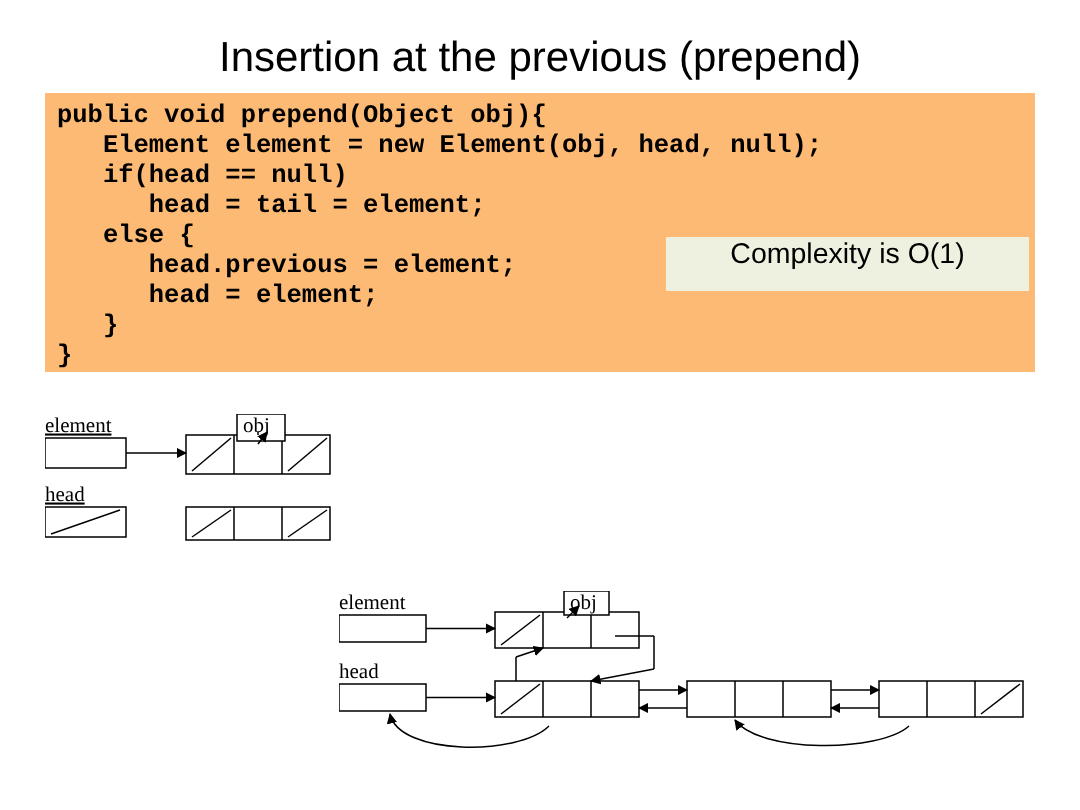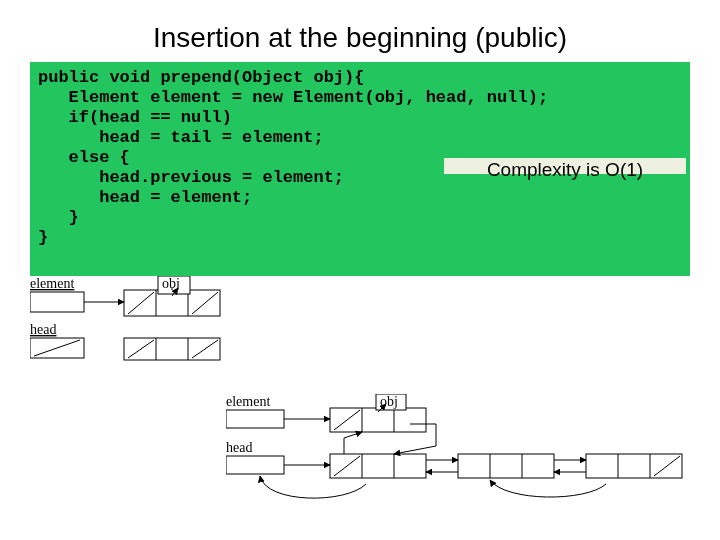--- a/index.html
+++ b/index.html
@@ -24,36 +24,36 @@
     right: 0;
     text-align: center;
     font-size: 28px;
     font-weight: 400;
   }
   .code-box {
     position: absolute;
     left: 30px;
     top: 62px;
     width: 660px;
-    height: 214px;
-    background: #22c55e;
+    height: 186px;
+    background: #fdba74;
     padding: 6px 8px;
     box-sizing: border-box;
     font-family: "Courier New", Courier, monospace;
     font-size: 17px;
     font-weight: bold;
     line-height: 20px;
     white-space: pre;
   }
   .complexity {
     position: absolute;
     left: 444px;
     top: 158px;
     width: 242px;
-    height: 16px;
+    height: 36px;
     background: #eef0e0;
     font-family: Arial, Helvetica, sans-serif;
     font-size: 19px;
     font-weight: 400;
     text-align: center;
     line-height: 24px;
   }
   .diag {
     position: absolute;
     margin-top: 18px;
@@ -68,21 +68,21 @@
   }
   .lblu {
     text-decoration: underline;
   }
 </style>
 </head>
 <body>
 
 <div class="slide">
 
-  <div class="title">Insertion at the beginning (public)</div>
+  <div class="title">Insertion at the previous (prepend)</div>
 
   <div class="code-box">public void prepend(Object obj){
    Element element = new Element(obj, head, null);
    if(head == null)
       head = tail = element;
    else {
       head.previous = element;
       head = element;
    }
 }</div>

